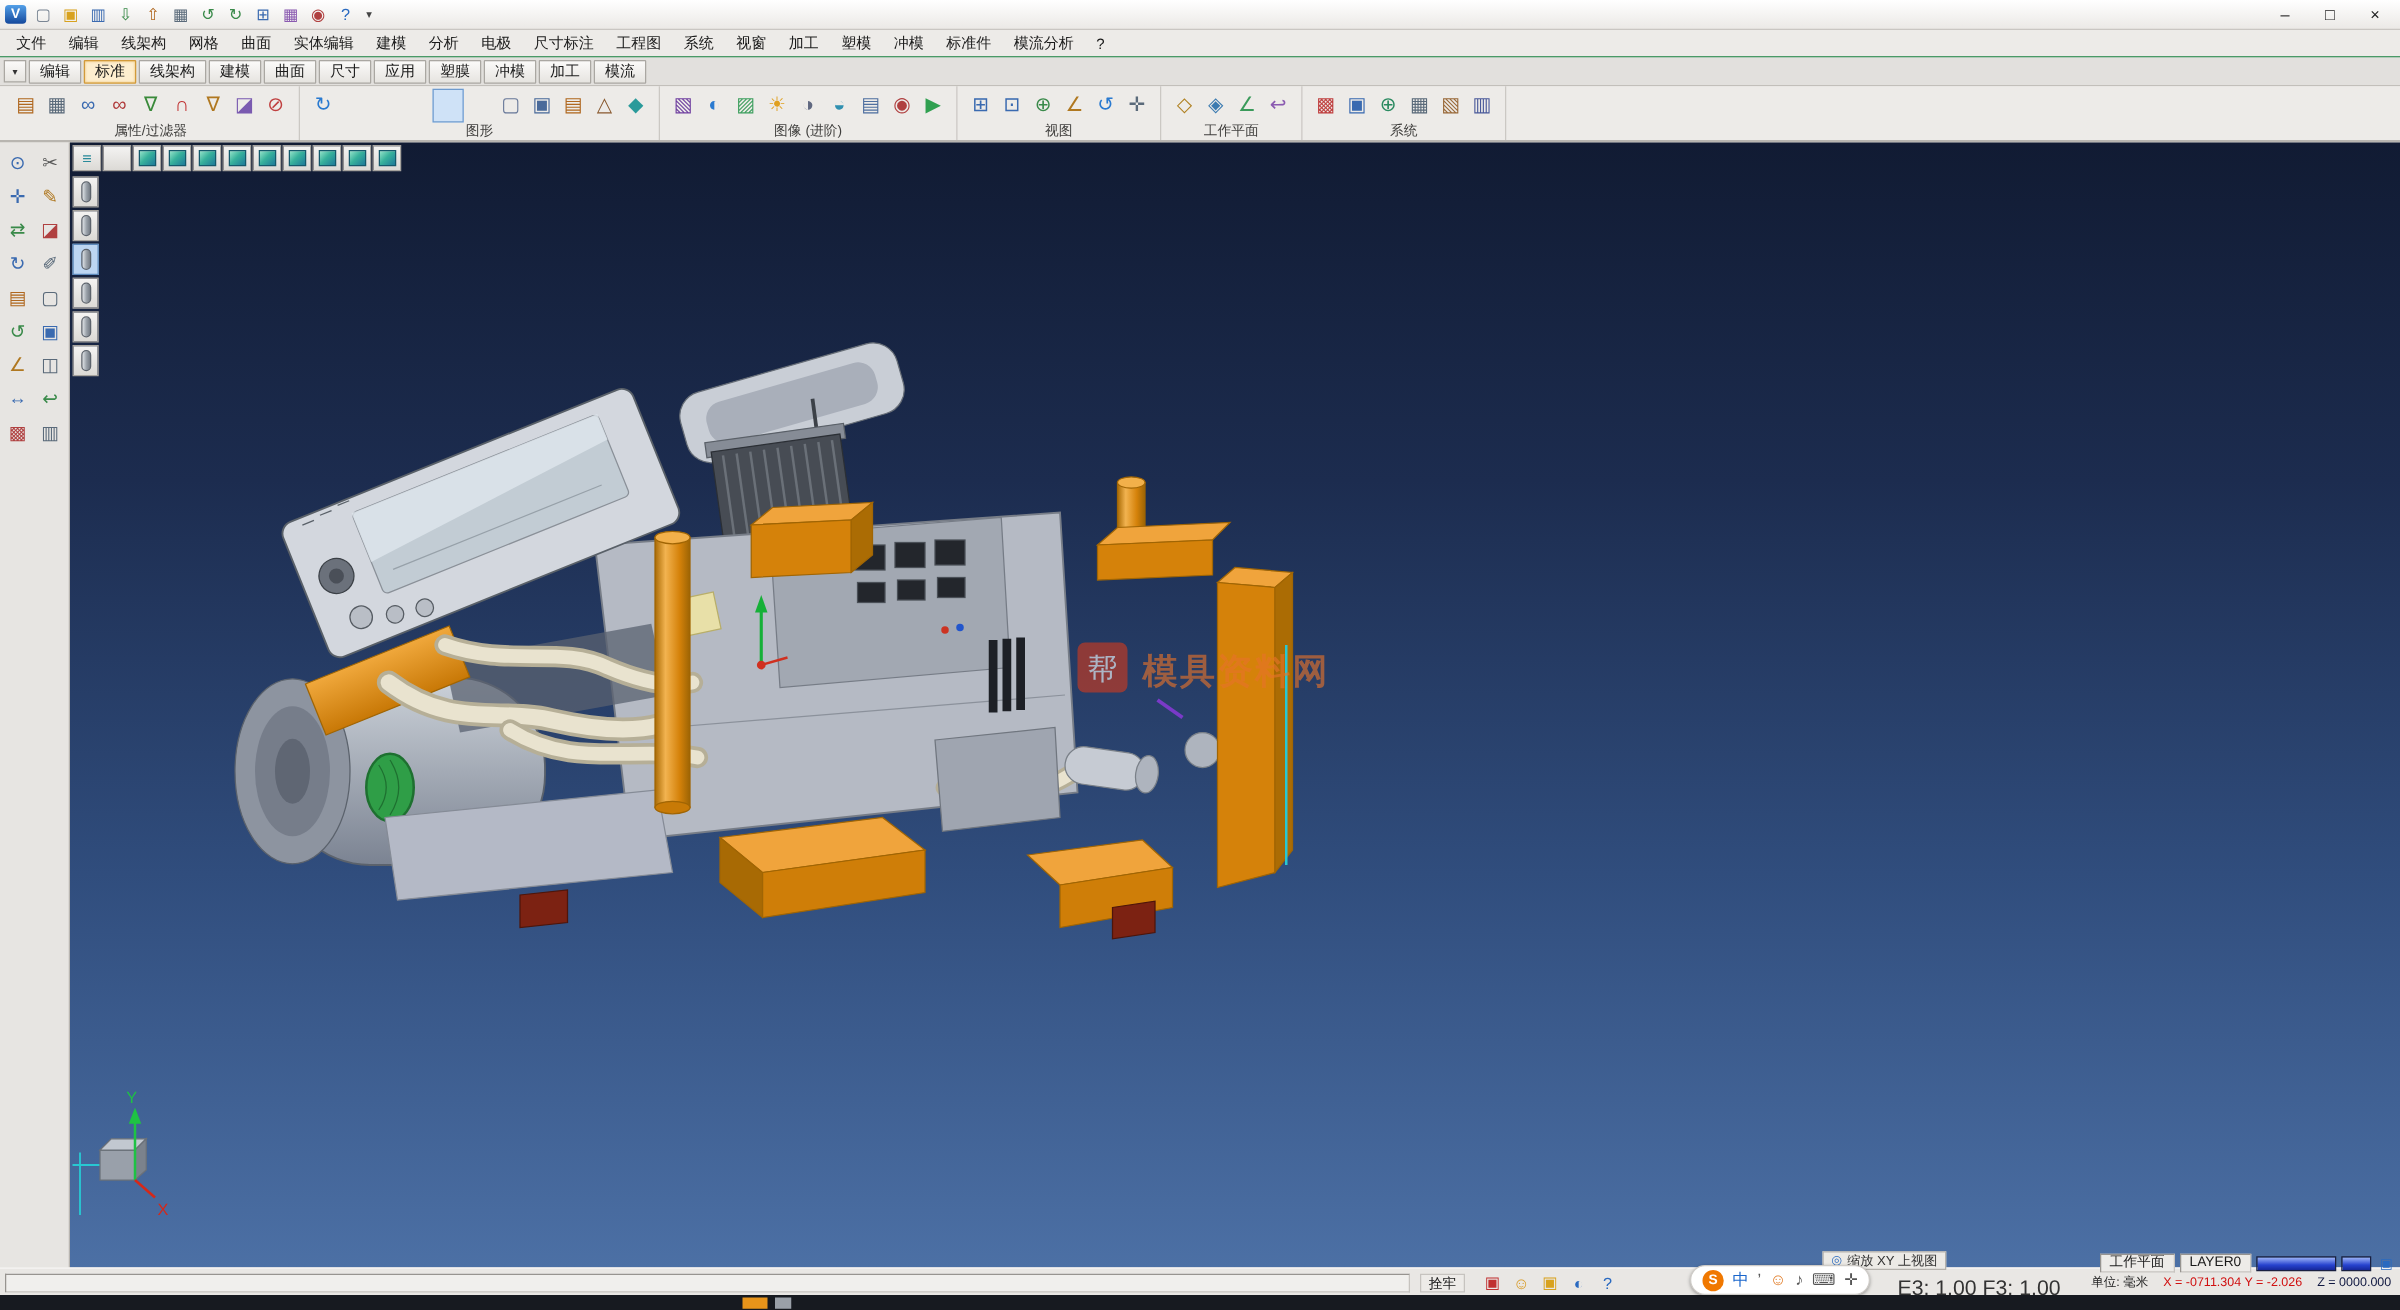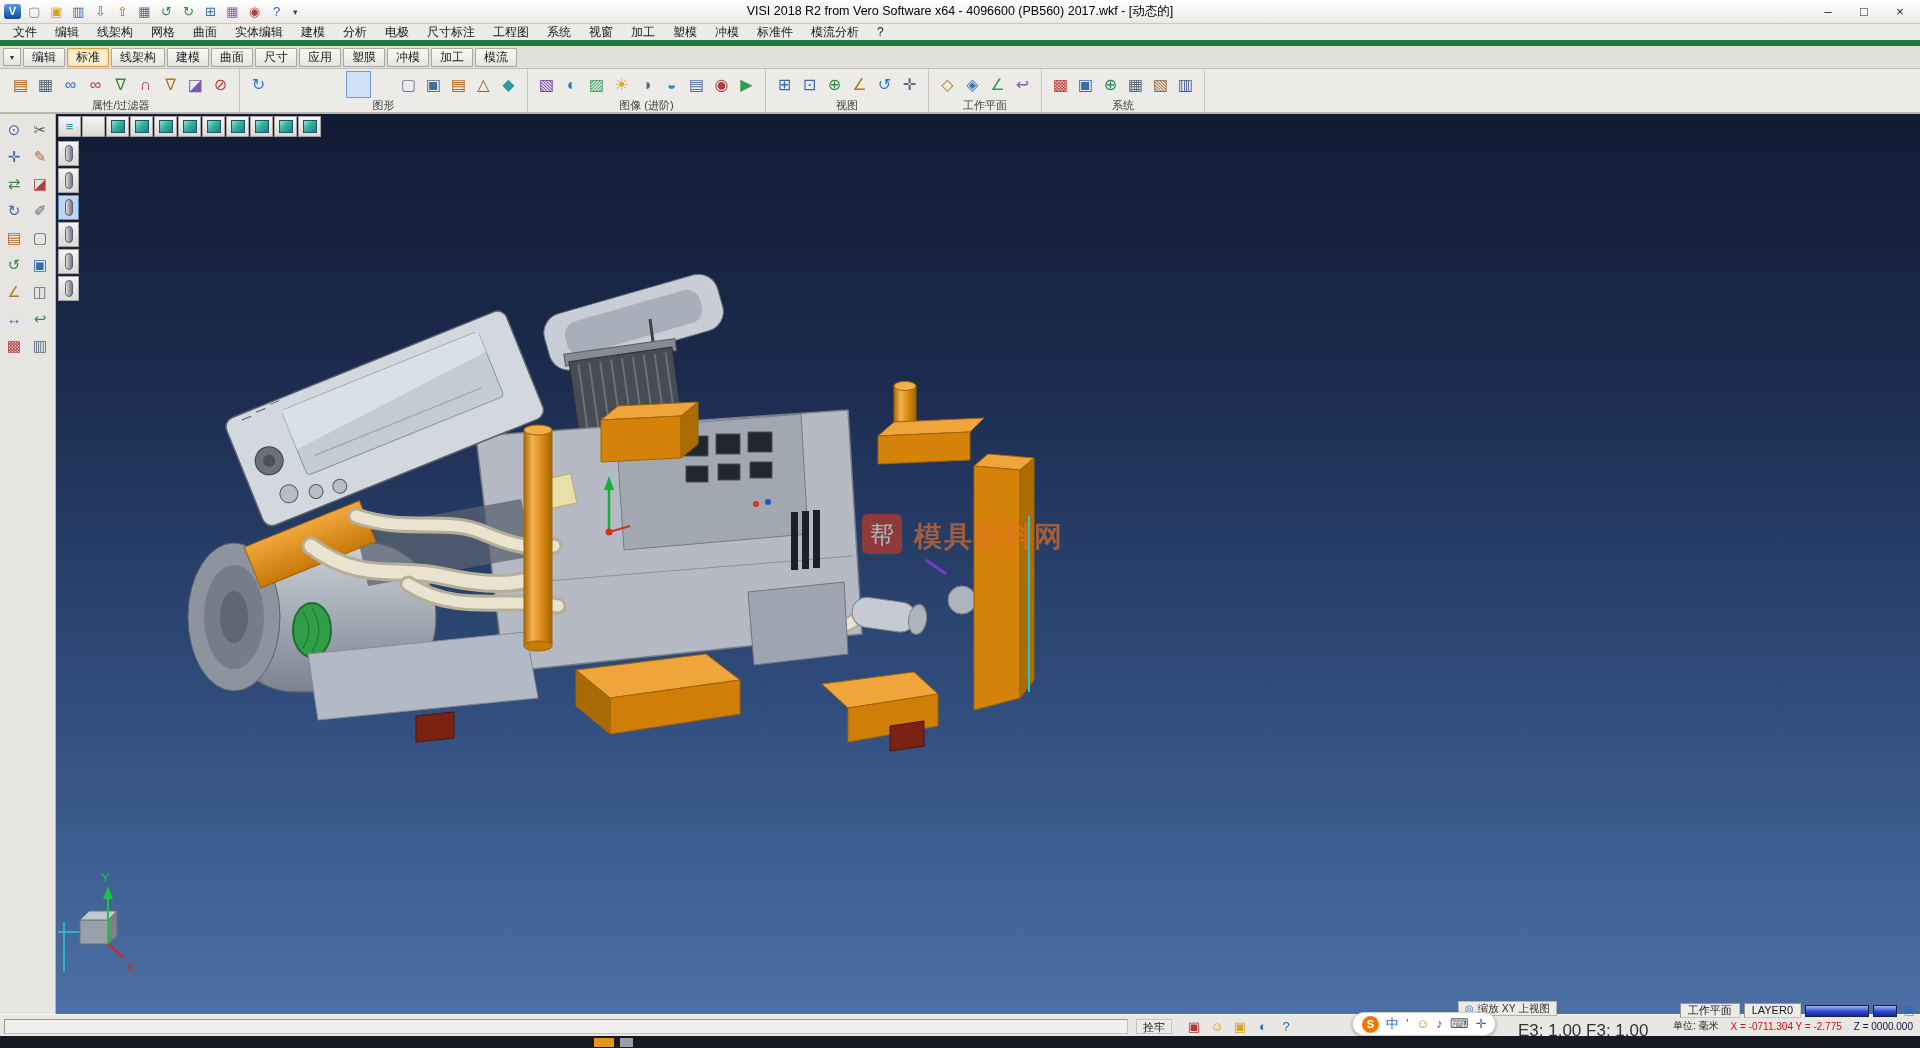--- a/index.html
+++ b/index.html
@@ -9,21 +9,21 @@
 .titlebar{position:absolute;top:0;left:0;right:0;height:24px;background:linear-gradient(#ffffff,#ebe9e6);border-bottom:1px solid #c9c6c2;display:flex;align-items:center;padding:0 2px}
 .qat{display:flex;align-items:center;gap:1px;z-index:2}
 .qicon{width:21px;height:19px;display:flex;align-items:center;justify-content:center}
 .qicon i{font-style:normal;font-size:13px;line-height:1}
 .qicon.logo i{display:flex;width:17px;height:15px;align-items:center;justify-content:center;background:linear-gradient(#53a0e8,#14489c);color:#fff;border-radius:3px;font-size:11px;font-weight:bold}
 .qat-dd{font-size:9px;color:#444;padding:0 6px;z-index:2}
 .title-text{position:absolute;left:0;right:0;text-align:center;font-size:12.5px;color:#000}
 .win-controls{margin-left:auto;display:flex;z-index:2}
 .win-btn{width:36px;height:23px;display:flex;align-items:center;justify-content:center;font-size:13px;color:#222}
 
-.menubar{position:absolute;top:24px;left:0;right:0;height:22px;background:#edebe8;display:flex;align-items:center;padding:0 4px;border-bottom:6px solid #15803d}
+.menubar{position:absolute;top:24px;left:0;right:0;height:22px;background:#edebe8;display:flex;align-items:center;padding:0 4px;border-bottom:1px solid #15803d}
 .menu-item{padding:3px 9px;font-size:12px;white-space:nowrap}
 
 .tabbar{position:absolute;top:46px;left:0;right:0;height:23px;background:#e2e0dd;display:flex;align-items:center;padding:0 3px;gap:2px;border-bottom:1px solid #c2bfba}
 .tab-dd{width:18px;height:18px;border:1px solid #aaa7a2;background:linear-gradient(#fbfaf9,#e6e4e0);font-size:8px;display:flex;align-items:center;justify-content:center;color:#333}
 .tab{height:19px;padding:0 8px;border:1px solid #aaa7a2;background:linear-gradient(#fbfaf9,#e6e4e0);font-size:12px;display:flex;align-items:center;border-radius:1px;white-space:nowrap}
 .tab.active{background:#fdeecf;border-color:#d29a3a;box-shadow:inset 0 0 2px #e8b860}
 
 .ribbon{position:absolute;top:69px;left:0;right:0;height:45px;background:#edebe8;border-bottom:2px solid #b8b5b0;display:flex;padding:0 2px}
 .rgroup{display:flex;flex-direction:column;border-right:1px solid #cbc8c3;padding:1px 6px 0}
 .ricons{display:flex;align-items:center;height:29px}
@@ -116,21 +116,20 @@
           <i style="color: rgb(138, 90, 176);">▦</i>
         </span>
         <span class="qicon">
           <i style="color: rgb(176, 64, 64);">◉</i>
         </span>
         <span class="qicon">
           <i style="color: rgb(42, 106, 192);">?</i>
         </span>
       </div>
     <span class="qat-dd">▾</span>
-    <div class="title-text">VISI 2018 R2 from Vero Software x64 - 4096600 (PB560) 2017.wkf - [动态的]</div>
     <div class="win-controls">
       <span class="win-btn">–</span>
       <span class="win-btn">□</span>
       <span class="win-btn">×</span>
     </div>
   </div>
 
   <div class="menubar">
 
   <span class="menu-item">文件</span>
@@ -675,21 +674,21 @@
     <div class="sbr">
       <div class="sbr-row">
         <span class="sb-cell">工作平面</span>
         <span class="sb-cell layer">LAYER0</span>
         <span class="meter m1"></span>
         <span class="meter m2"></span>
         <span class="corner">▣</span>
       </div>
       <div class="sbr-row">
         <span class="sb-txt">单位: 毫米</span>
-        <span class="sb-txt coord-xy">X = -0711.304 Y = -2.775</span>
+        <span class="sb-txt coord-xy">X = -0711.304 Y = -2.026</span>
         <span class="sb-txt coord-z">Z = 0000.000</span>
       </div>
     </div>
   </div>
 
   <div class="tasksliver">
     <span class="t-orange"></span>
     <span class="t-gray"></span>
   </div>
 

